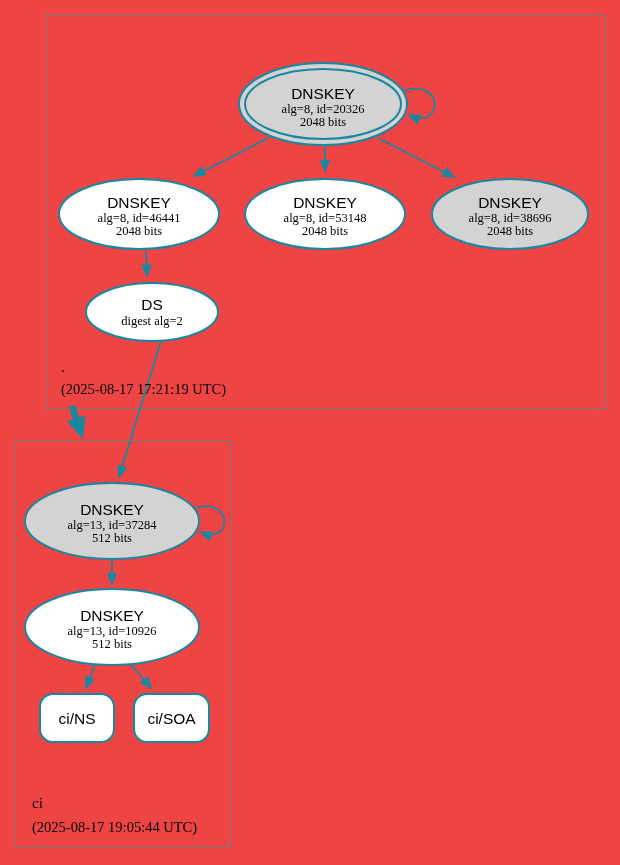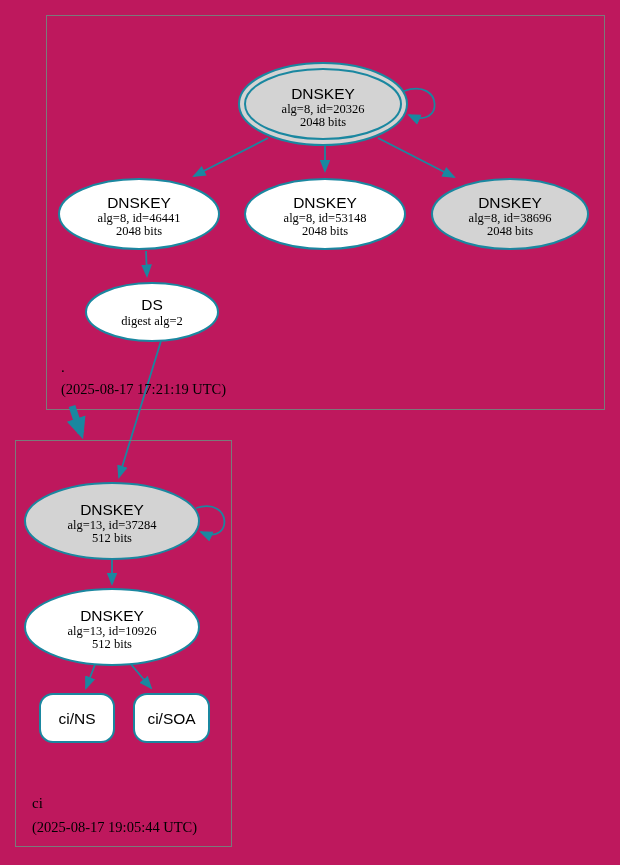--- a/index.html
+++ b/index.html
@@ -4,21 +4,21 @@
 <style>
   html, body {
     margin: 0;
     padding: 0;
     background: #ffffff;
   }
   .canvas {
     position: relative;
     width: 620px;
     height: 865px;
-    background: #be185d;
+    background: #ef4444;
     overflow: hidden;
   }
   svg { display: block; }
   text { fill: #000000; }
   .t-title  { font-family: "Liberation Sans", "DejaVu Sans", sans-serif; font-size: 15.5px; }
   .t-detail { font-family: "Liberation Serif", "DejaVu Serif", serif;    font-size: 12.5px; }
   .t-rrset  { font-family: "Liberation Sans", "DejaVu Sans", sans-serif; font-size: 15.5px; }
   .t-zone   { font-family: "Liberation Serif", "DejaVu Serif", serif;    font-size: 15px; }
   .t-ts     { font-family: "Liberation Serif", "DejaVu Serif", serif;    font-size: 14.5px; }
   .mid { text-anchor: middle; }

